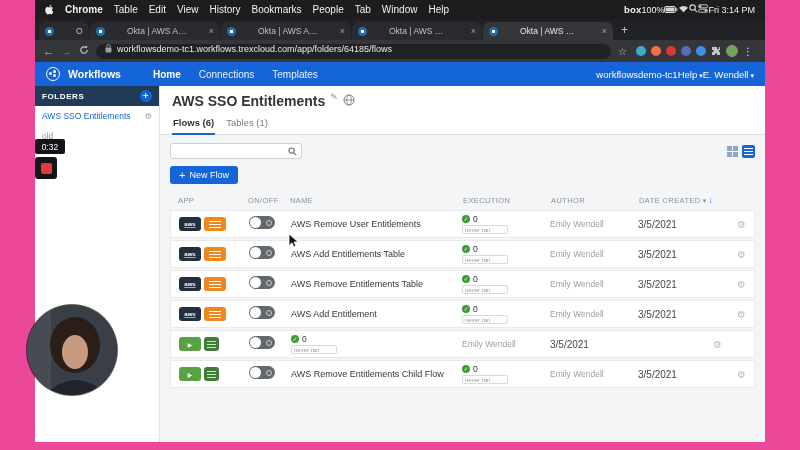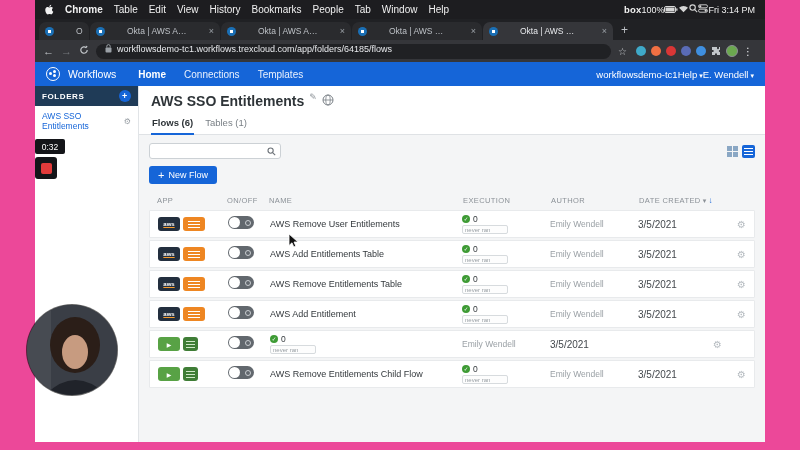--- a/index.html
+++ b/index.html
@@ -35,30 +35,30 @@
   .exts{display:flex;align-items:center;gap:5px;margin-left:2px}
   .ext{width:10px;height:10px;border-radius:50%}
   .avatar{width:12px;height:12px;border-radius:50%;background:#6ba84f;border:1px solid #8b8f94}
   .dots{color:#e8eaed;font-size:10px}
 
   
   .appheader{height:24px;background:#1565d8;display:flex;align-items:center;gap:8px;padding:0 11px;color:#fff;font-size:10px}
   .wf-logo{width:14px;height:14px;border-radius:50%;border:1.5px solid #fff;position:relative;flex:0 0 auto}
   .wf-logo i{position:absolute;width:3px;height:3px;border-radius:50%;background:#fff}
   .wf-logo i:nth-child(1){left:2px;top:4px}.wf-logo i:nth-child(2){left:6px;top:2px}.wf-logo i:nth-child(3){left:6px;top:6px}
-  .brand{font-weight:normal;font-size:10.5px;margin-right:14px}
+  .brand{font-weight:bold;font-size:10.5px;margin-right:24px}
   .ah-nav{display:flex;gap:18px}
   .ah-nav .nav-item{color:#eaf1fd}
   .ah-nav .nav-item.active{color:#fff;font-weight:bold}
   .ah-right{margin-left:auto;display:flex;align-items:center;font-size:9.5px}
   .caret{font-size:7px;margin-left:2px}
 
   
   .content{display:flex;height:356px}
-  .sidebar{width:104px;background:#fff;border-right:1px solid #e1e4e7;flex:0 0 auto}
+  .sidebar{width:125px;background:#fff;border-right:1px solid #e1e4e7;flex:0 0 auto}
   .folders-head{height:20px;background:#1f3b57;color:#fff;font-size:8px;font-weight:bold;letter-spacing:.6px;display:flex;align-items:center;padding:0 7px}
   .add-folder{margin-left:auto;width:12px;height:12px;border-radius:50%;background:#1565d8;color:#fff;font-size:9px;line-height:12px;text-align:center}
   .folder-item{display:flex;align-items:center;padding:5px 7px;font-size:8.5px;color:#1565d8}
   .folder-item .fgear{margin-left:auto;color:#9aa0a6;font-size:8px}
   .folder-item.dim{color:#8b9197}
 
   .main{flex:1;display:flex;flex-direction:column;background:#fff;min-width:0}
   .page-head{display:flex;align-items:center;gap:5px;padding:6px 12px 2px}
   .page-title{font-size:14px;font-weight:bold;color:#2e3438}
   .edit-icon{color:#8b9197;font-size:9px;position:relative;top:-4px}

